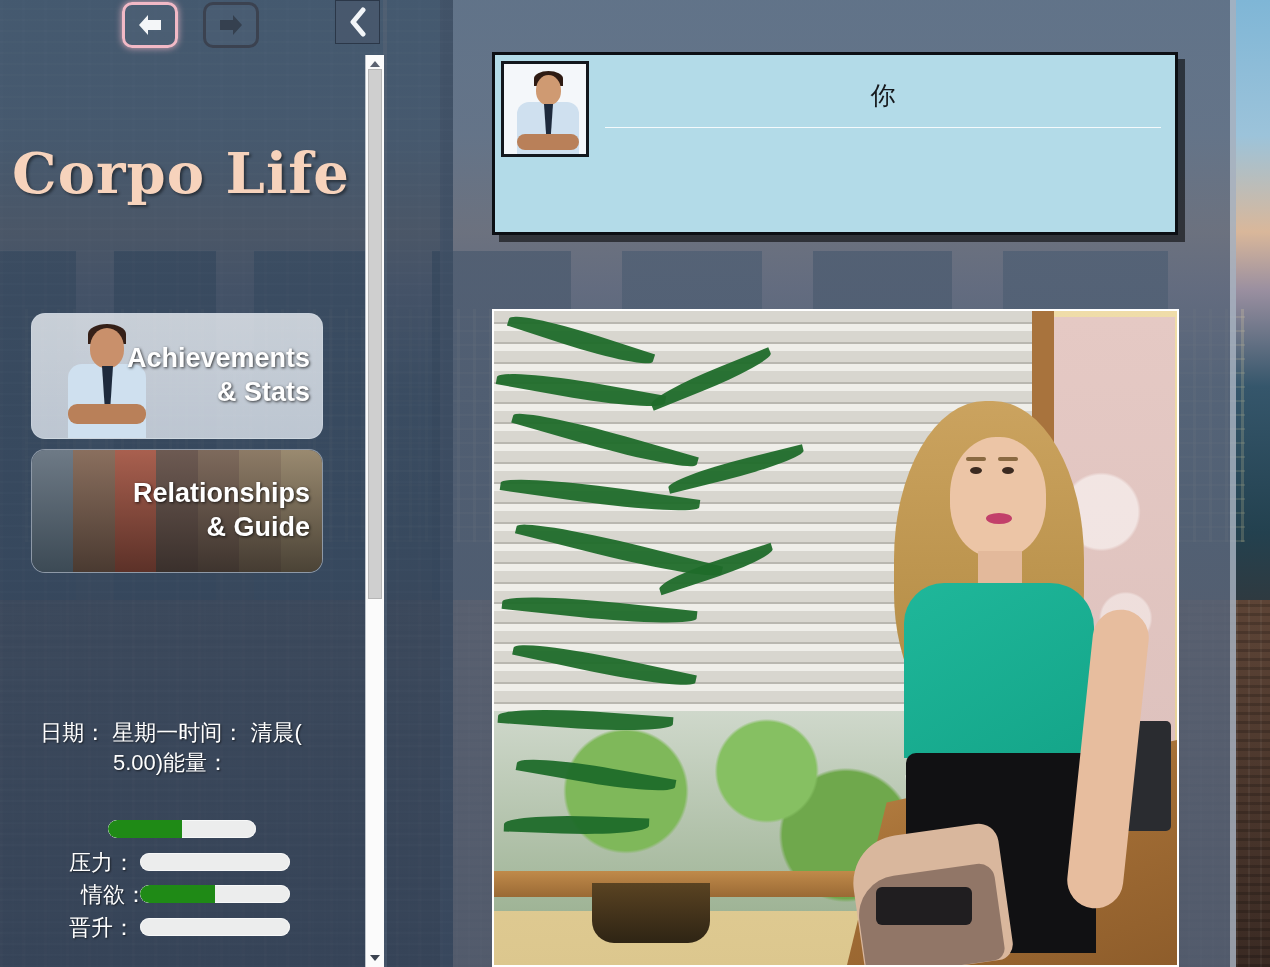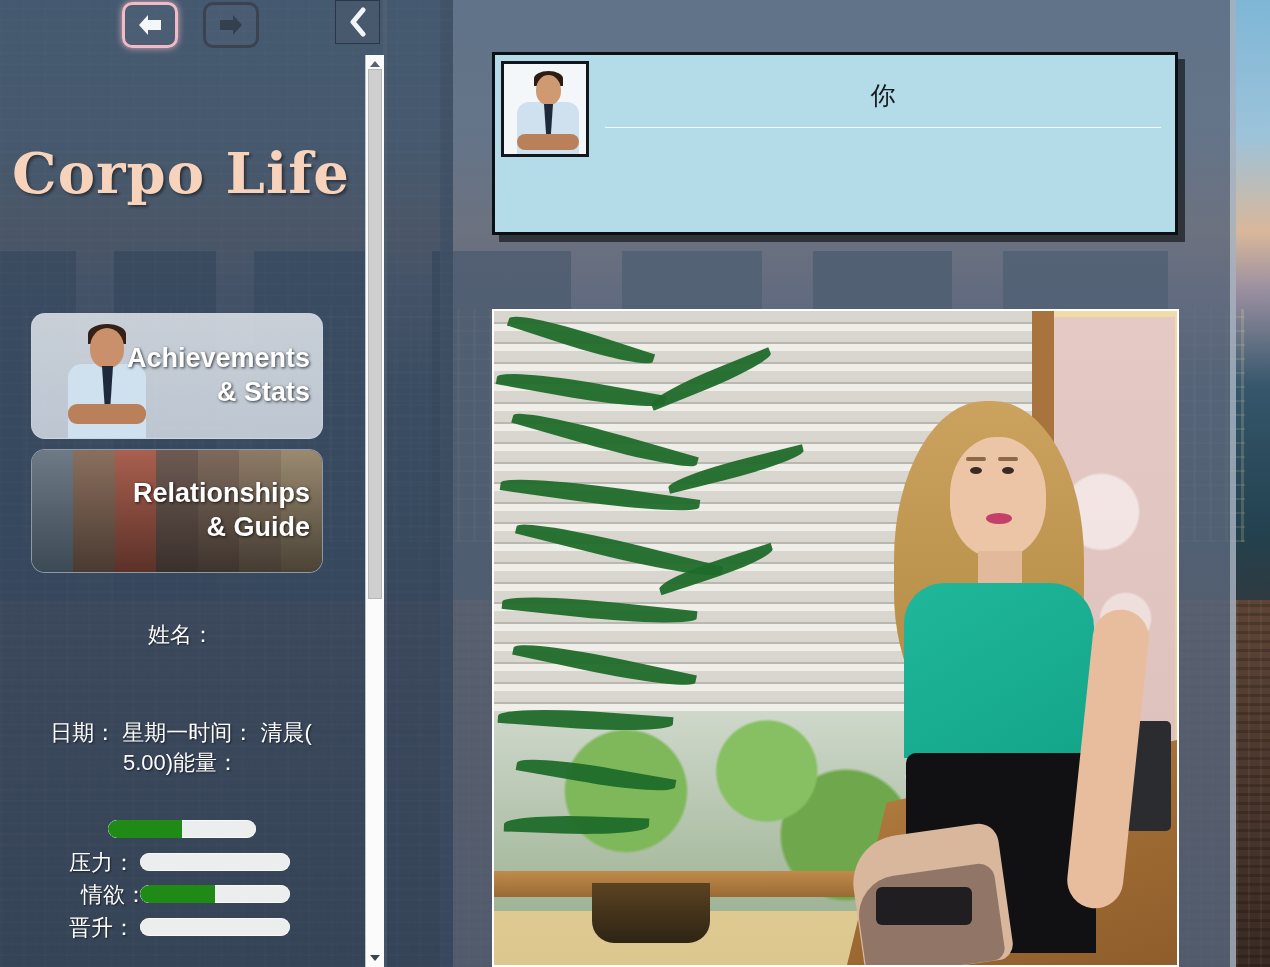--- a/index.html
+++ b/index.html
@@ -82,21 +82,21 @@
 
   
   .collage{position:absolute;inset:0;display:flex;}
   .collage div{flex:1;height:100%;}
 
   
   .field{position:absolute;left:0;width:362px;text-align:center;color:#ffffff;
     font-size:22px;text-shadow:1px 1px 2px rgba(0,0,0,.6);line-height:1.35;}
   #f-name-label{top:620px;}
   #f-name-value{top:650px;}
-  #f-datetime{top:718px;left:31px;width:300px;}
+  #f-datetime{top:718px;left:21px;width:300px;}
 
   
   .bar-track{position:absolute;height:18px;border-radius:9px;background:#eceded;
     box-shadow:inset 0 0 0 1px rgba(255,255,255,.6);overflow:hidden;}
   .bar-fill{height:100%;background:#1f8a16;border-radius:9px 0 0 9px;}
   .bar-label{position:absolute;color:#ffffff;font-size:22px;text-shadow:1px 1px 2px rgba(0,0,0,.6);
     text-align:right;}
 
   #bar-energy{left:108px;top:820px;width:148px;}
   #lbl-stress{left:40px;top:848px;width:95px;}
@@ -261,21 +261,20 @@
           <div style="background:linear-gradient(180deg,#7e6a5c,#3e342e)"></div>
           <div style="background:linear-gradient(180deg,#8d7b66,#453c32)"></div>
           <div style="background:linear-gradient(180deg,#9a8a70,#4b4336)"></div>
         </div>
         <div class="label">
           <span>Relationships</span>
           <span>&amp; Guide</span>
         </div>
       </div>
 
-      <div class="field" id="f-name-label">姓名：</div>
       <div class="field" id="f-datetime">日期： 星期一时间： 清晨( 5.00)能量：</div>
 
       <div class="bar-track" id="bar-energy">
         <div class="bar-fill" style="width:50%"></div>
       </div>
 
       <div class="bar-label" id="lbl-stress">压力：</div>
       <div class="bar-track" id="bar-stress">
         <div class="bar-fill" style="width:0%"></div>
       </div>

